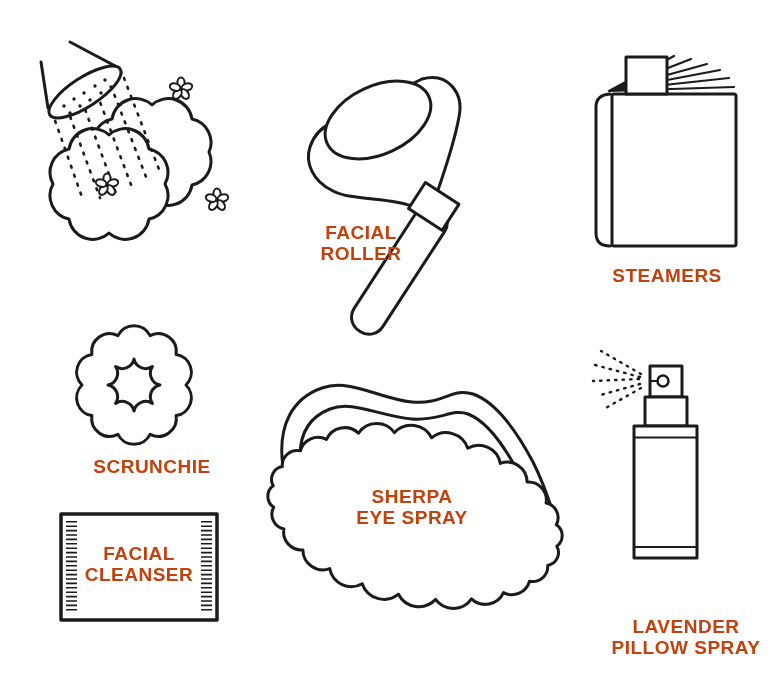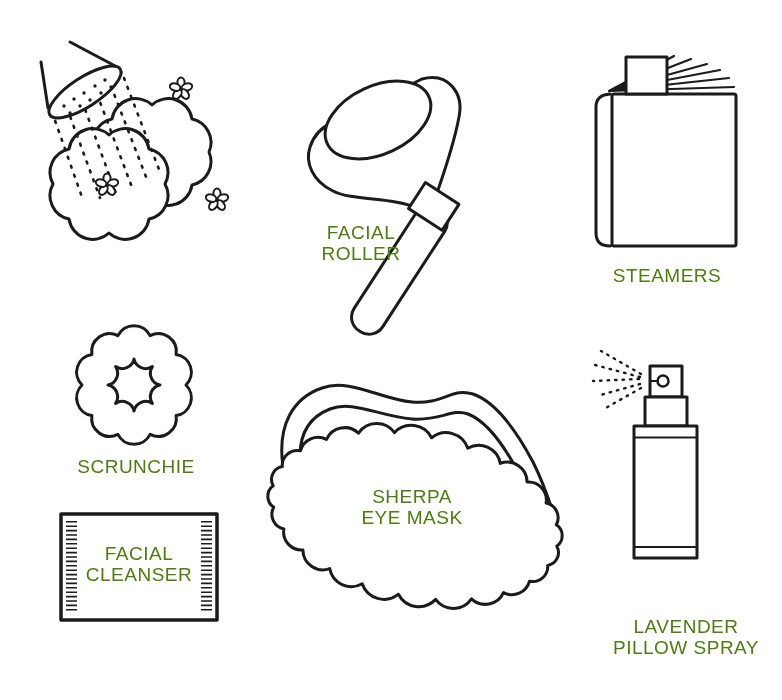--- a/index.html
+++ b/index.html
@@ -2,21 +2,21 @@
 <html><head>
 <meta charset="utf-8">
 <style>
   html,body{margin:0;padding:0;background:#ffffff;}
   .canvas{
     position:relative;width:782px;height:700px;background:#ffffff;overflow:hidden;
     font-family:"Liberation Sans","DejaVu Sans",sans-serif;
   }
   .art{position:absolute;left:0;top:0;}
   .label{
-    position:absolute;color:#4d7c0f;font-weight:normal;font-size:19px;line-height:21px;
+    position:absolute;color:#c2410c;font-weight:bold;font-size:19px;line-height:21px;
     letter-spacing:0.5px;text-align:center;white-space:pre-line;
   }
   
   .ln{stroke:#1b1b1b;stroke-width:3;fill:#ffffff;stroke-linecap:round;stroke-linejoin:round;}
   .ln-open{stroke:#1b1b1b;stroke-width:3;fill:none;stroke-linecap:round;stroke-linejoin:round;}
   .ln-thin{stroke:#1b1b1b;stroke-width:2;fill:#ffffff;stroke-linecap:round;stroke-linejoin:round;}
   .ln-thin-open{stroke:#1b1b1b;stroke-width:2.2;fill:none;stroke-linecap:round;stroke-linejoin:round;}
   .dot{fill:#1b1b1b;stroke:none;}
   .rain{stroke:#1b1b1b;stroke-width:2.6;fill:none;stroke-linecap:round;stroke-dasharray:2 7.5;}
   .spray{stroke:#1b1b1b;stroke-width:2.4;fill:none;stroke-linecap:round;stroke-dasharray:1.5 6;}
@@ -146,21 +146,21 @@
       <rect class="ln" x="645" y="397" width="42" height="29"></rect>
       <rect class="ln" x="634" y="426" width="63" height="132"></rect>
       <path class="ln-thin-open" d="M 634,437.5 L 697,437.5"></path>
       <path class="ln-thin-open" d="M 634,547 L 697,547"></path>
     </g>
   </svg>
 
   <div class="label" style="left:291px; top:222px; width:140px;">FACIAL
 ROLLER</div>
   <div class="label" style="left:577px; top:265px; width:180px;">STEAMERS</div>
-  <div class="label" style="left:46px;  top:456px; width:180px;">SCRUNCHIE</div>
+  <div class="label" style="left:62px;  top:456px; width:180px;">SCRUNCHIE</div>
   <div class="label" style="left:59px;  top:543px; width:160px;">FACIAL
 CLEANSER</div>
   <div class="label" style="left:312px; top:486px; width:200px;">SHERPA
-EYE MASK</div>
+EYE SPRAY</div>
   <div class="label" style="left:586px; top:580px; width:200px;margin-top:36px;">LAVENDER
 PILLOW SPRAY</div>
 
 </div>
 
 </body></html>

